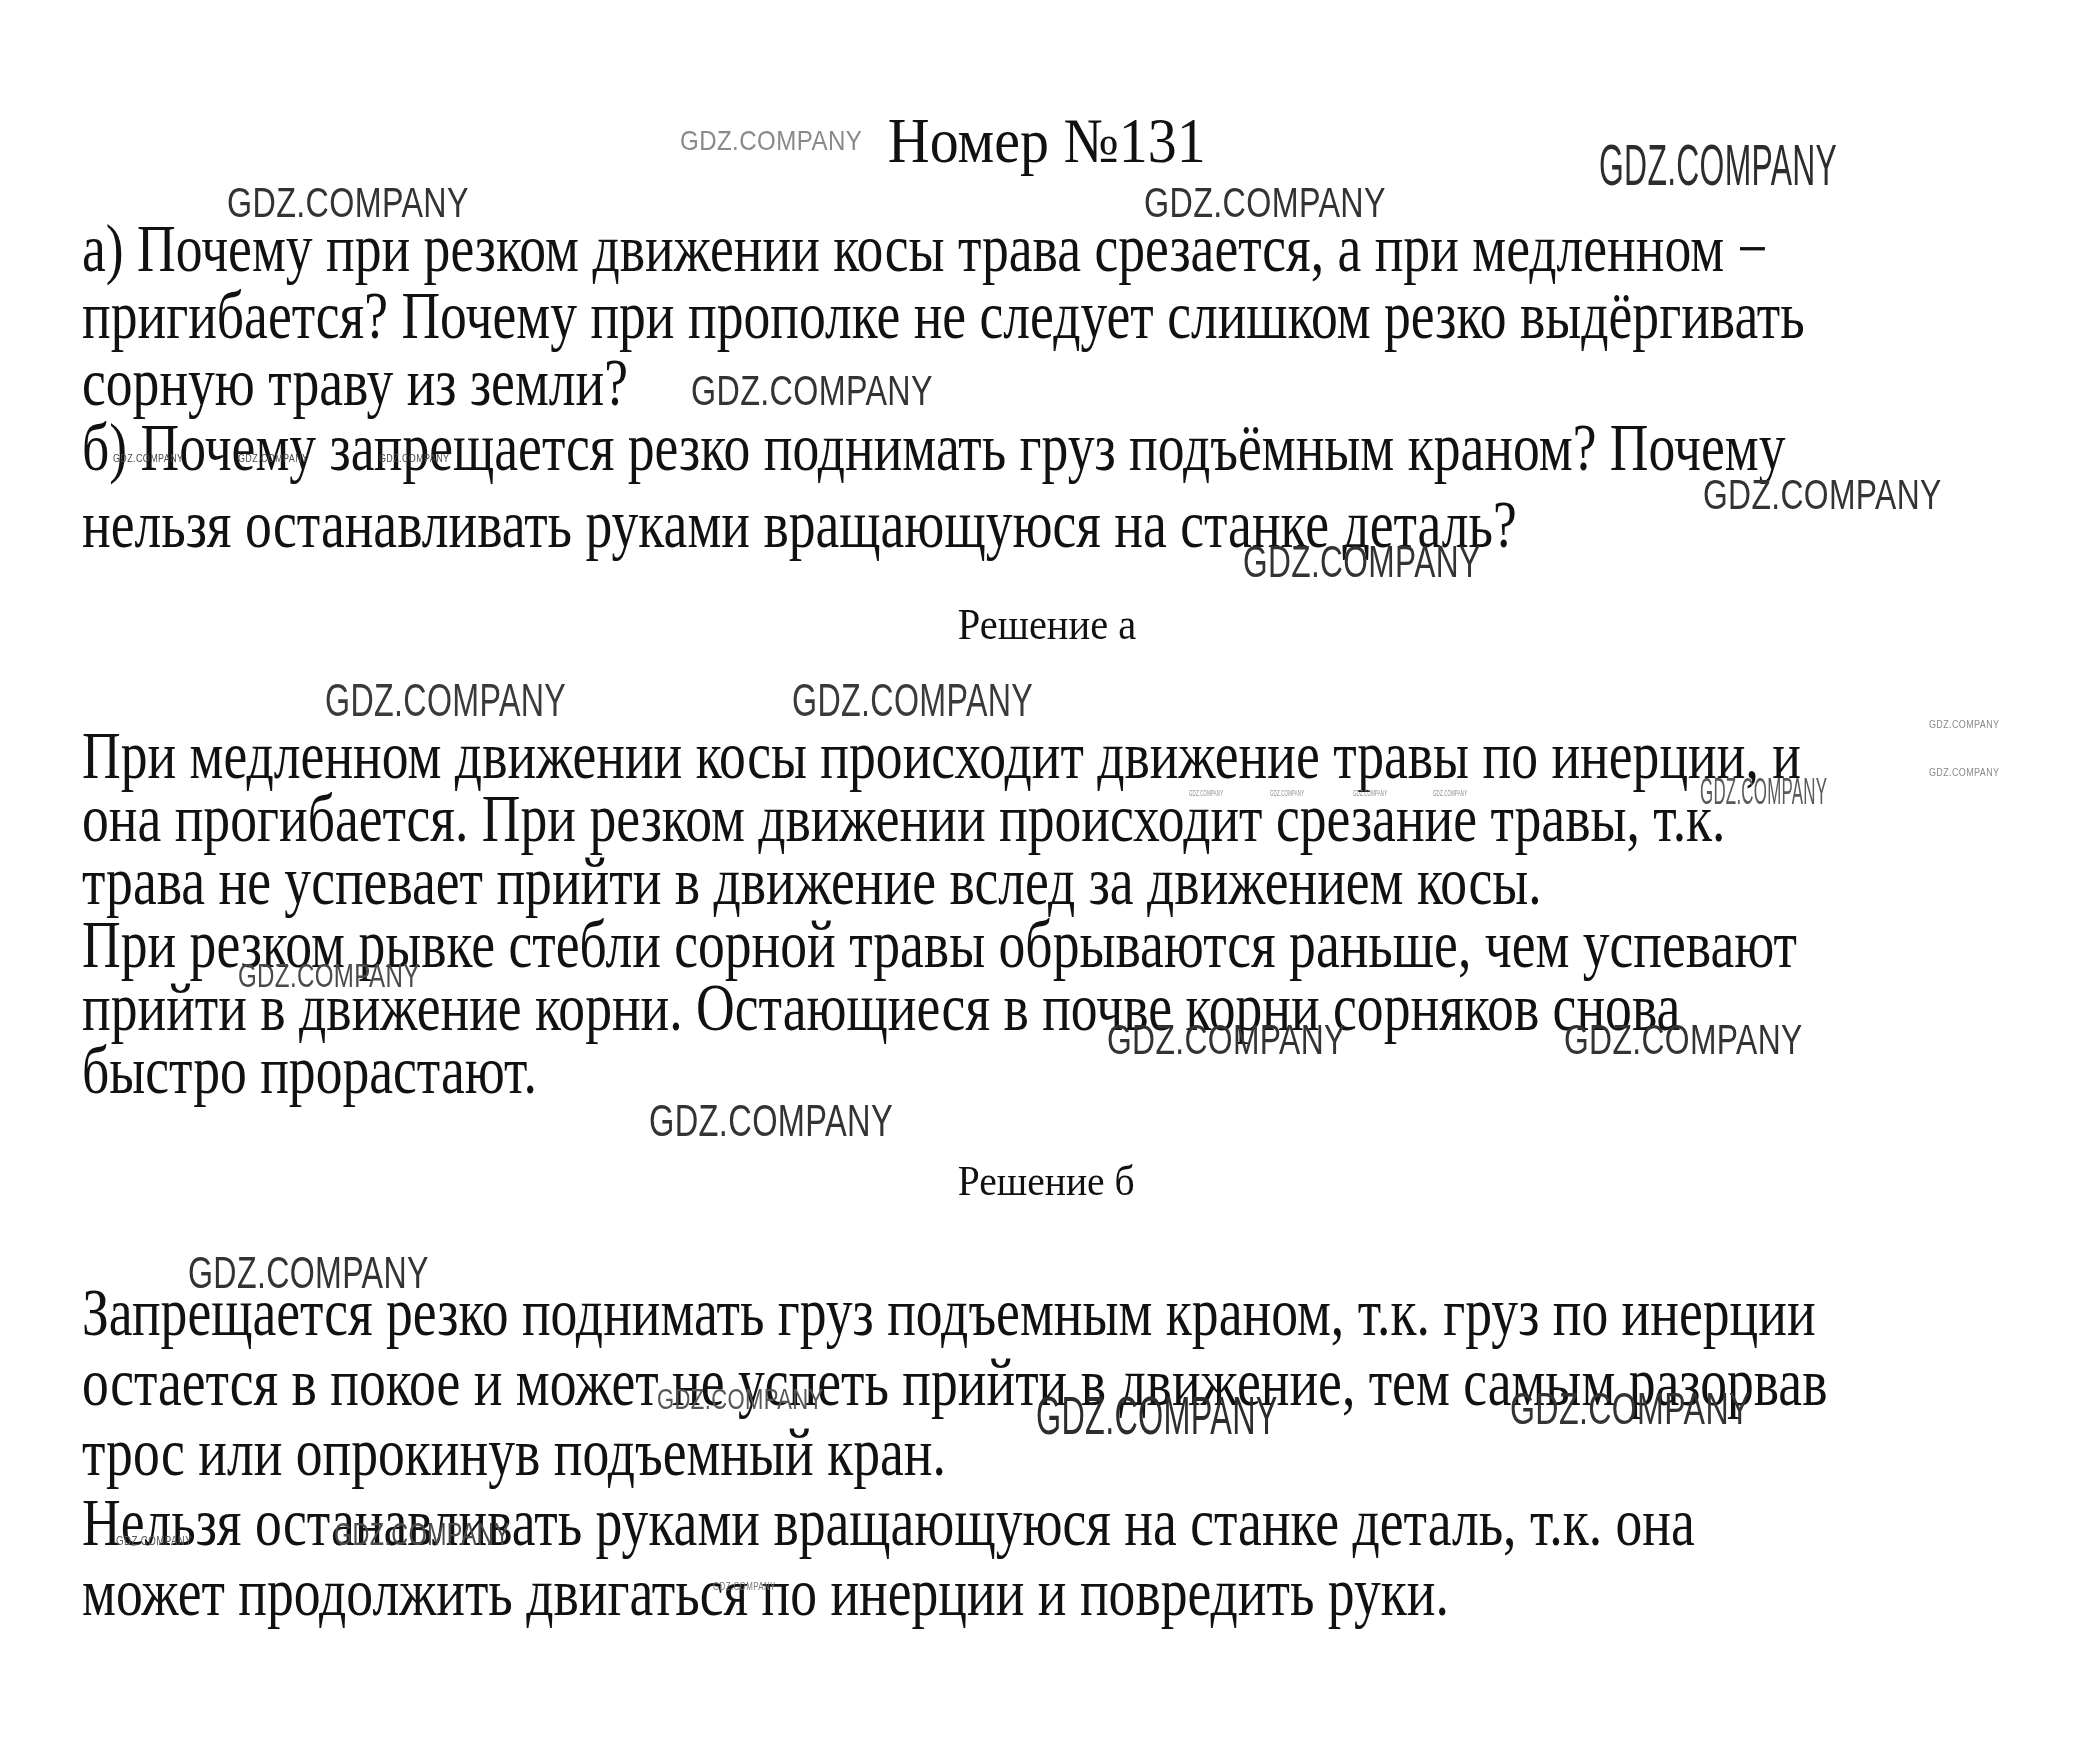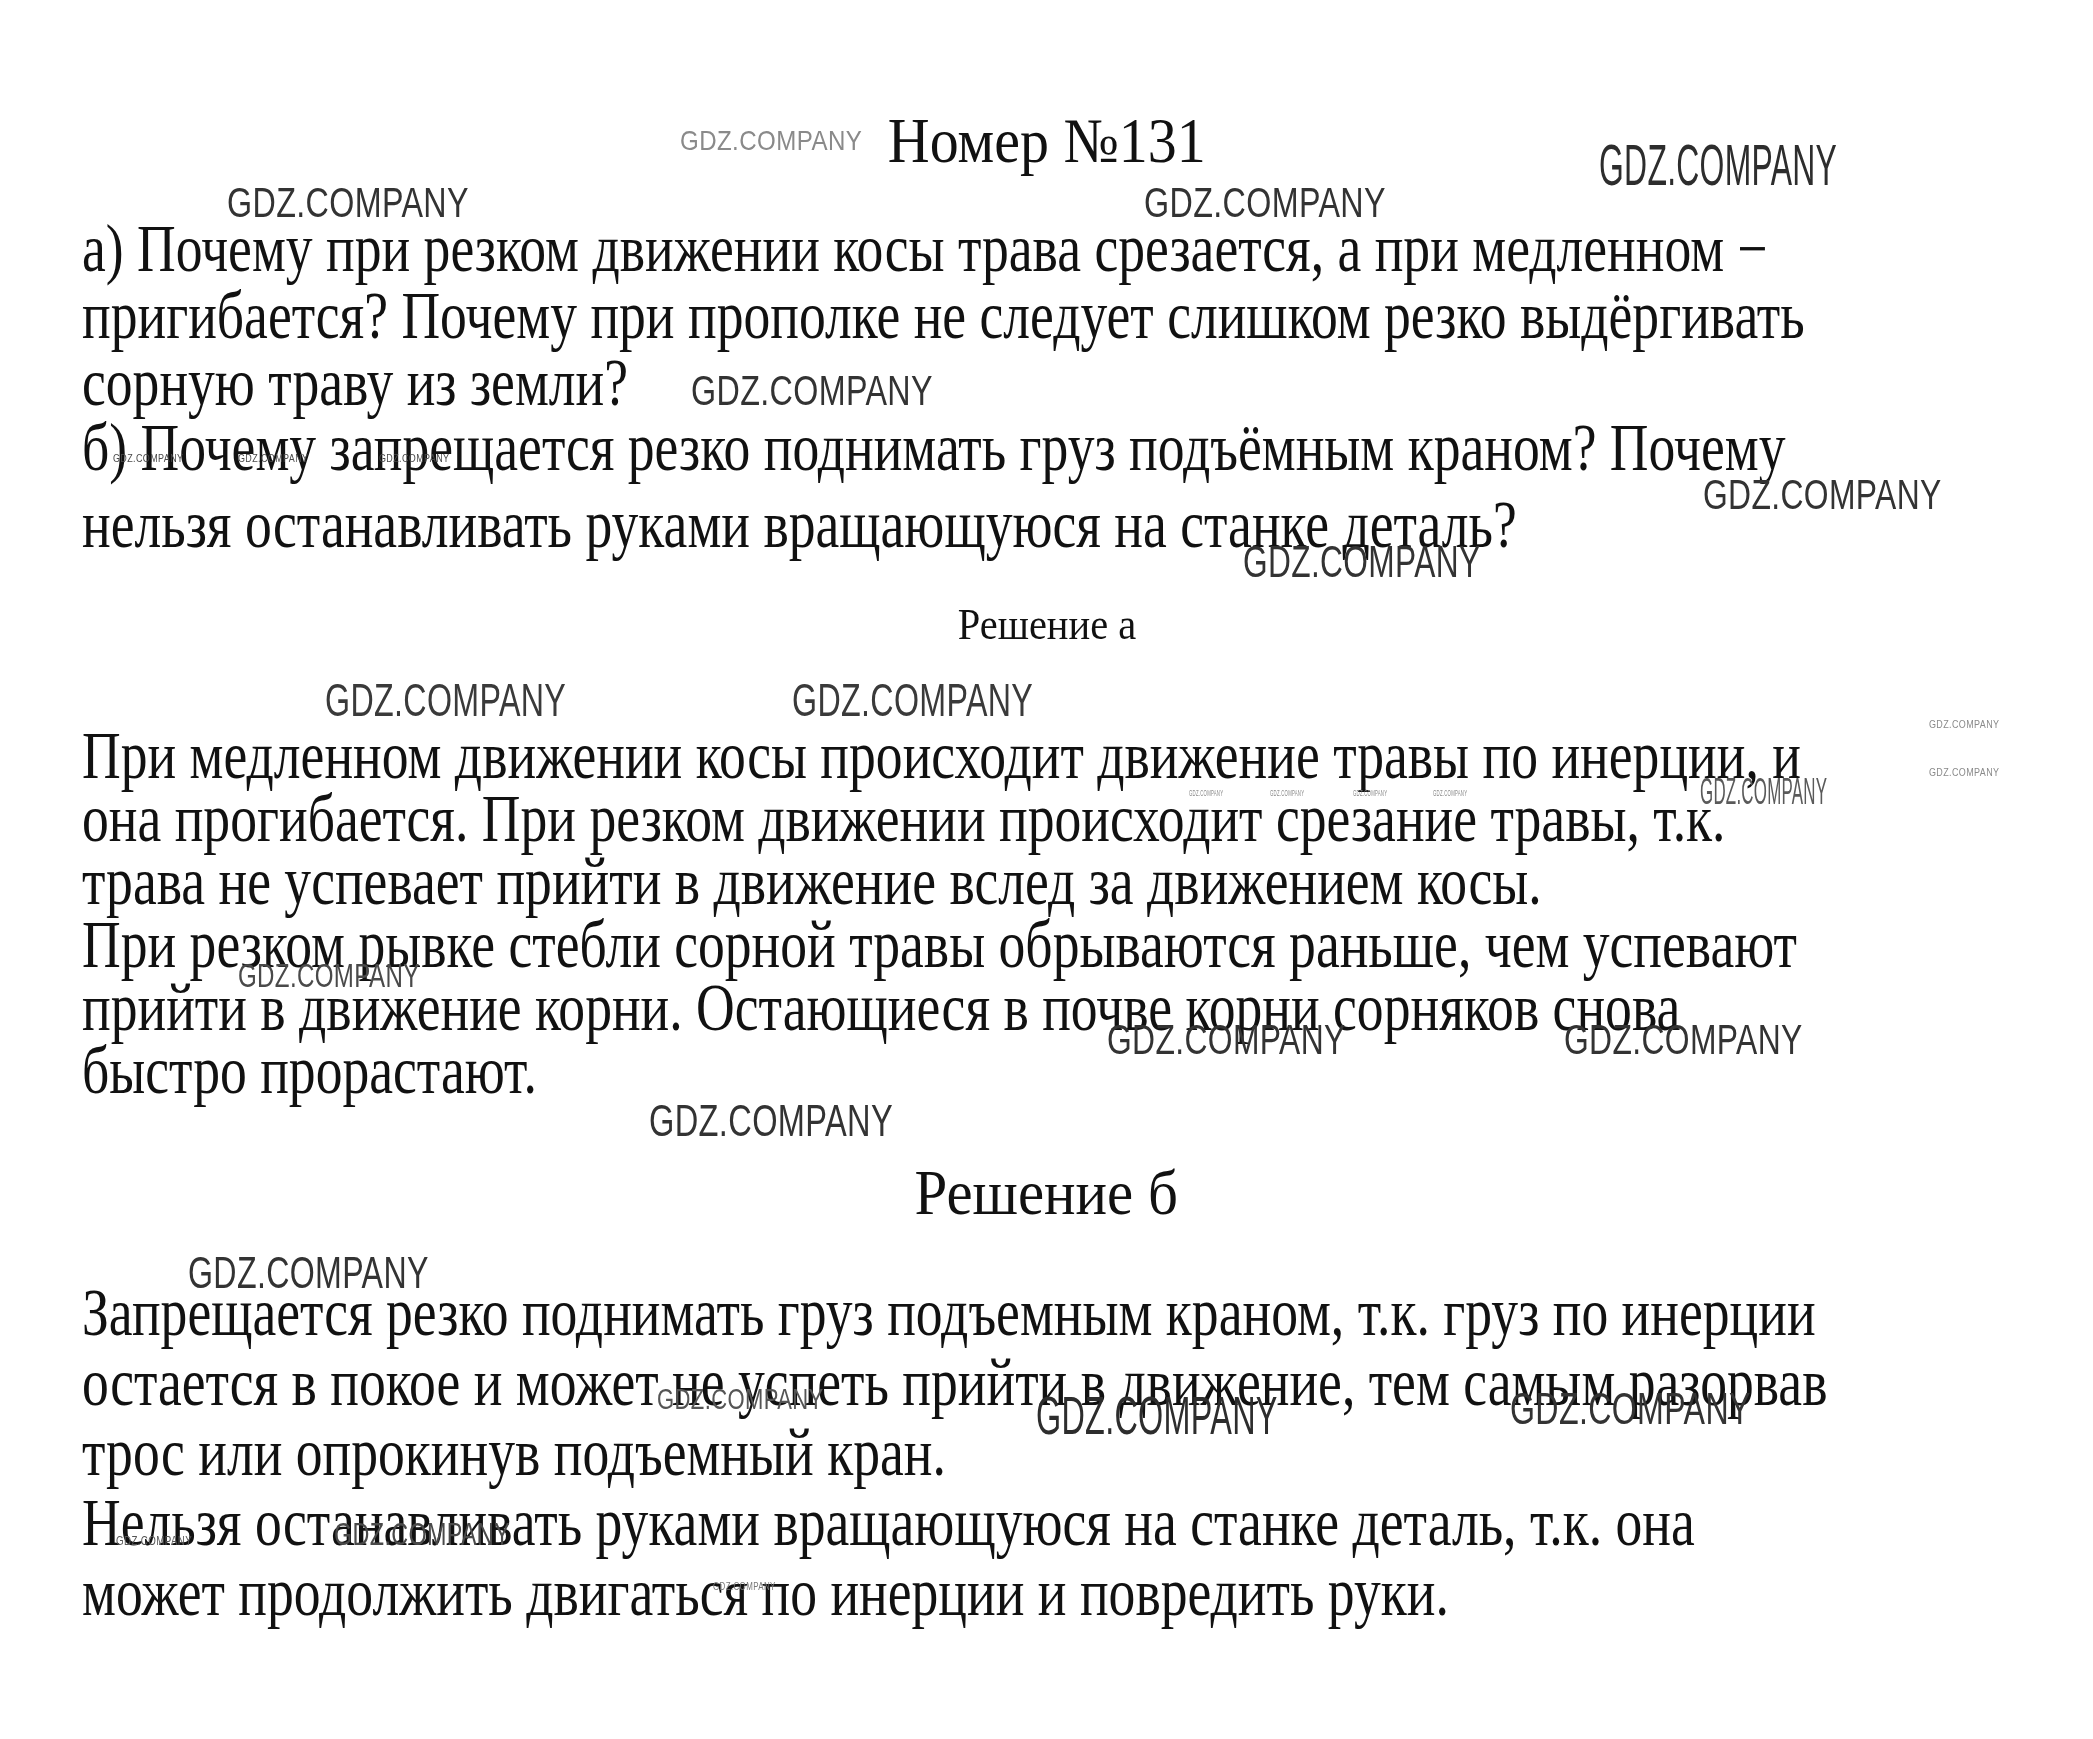--- a/index.html
+++ b/index.html
@@ -32,21 +32,21 @@
     text-align:center;
   }
   .center-line .inner{
     display:inline-block;
     transform:scaleX(0.92);
     transform-origin:50% 0;
     white-space:nowrap;
   }
   .title{top:105px;font-size:63px;}
   .head-a{top:599px;font-size:44px;}
-  .head-b{top:1156px;font-size:64px;}
+  .head-b{top:1156px;font-size:43px;}
   
   .wm{
     position:absolute;
     font-family:"Liberation Sans","DejaVu Sans",sans-serif;
     font-weight:400;
     line-height:1;
     white-space:nowrap;
     transform-origin:0 0;
     letter-spacing:0.5px;
   }

